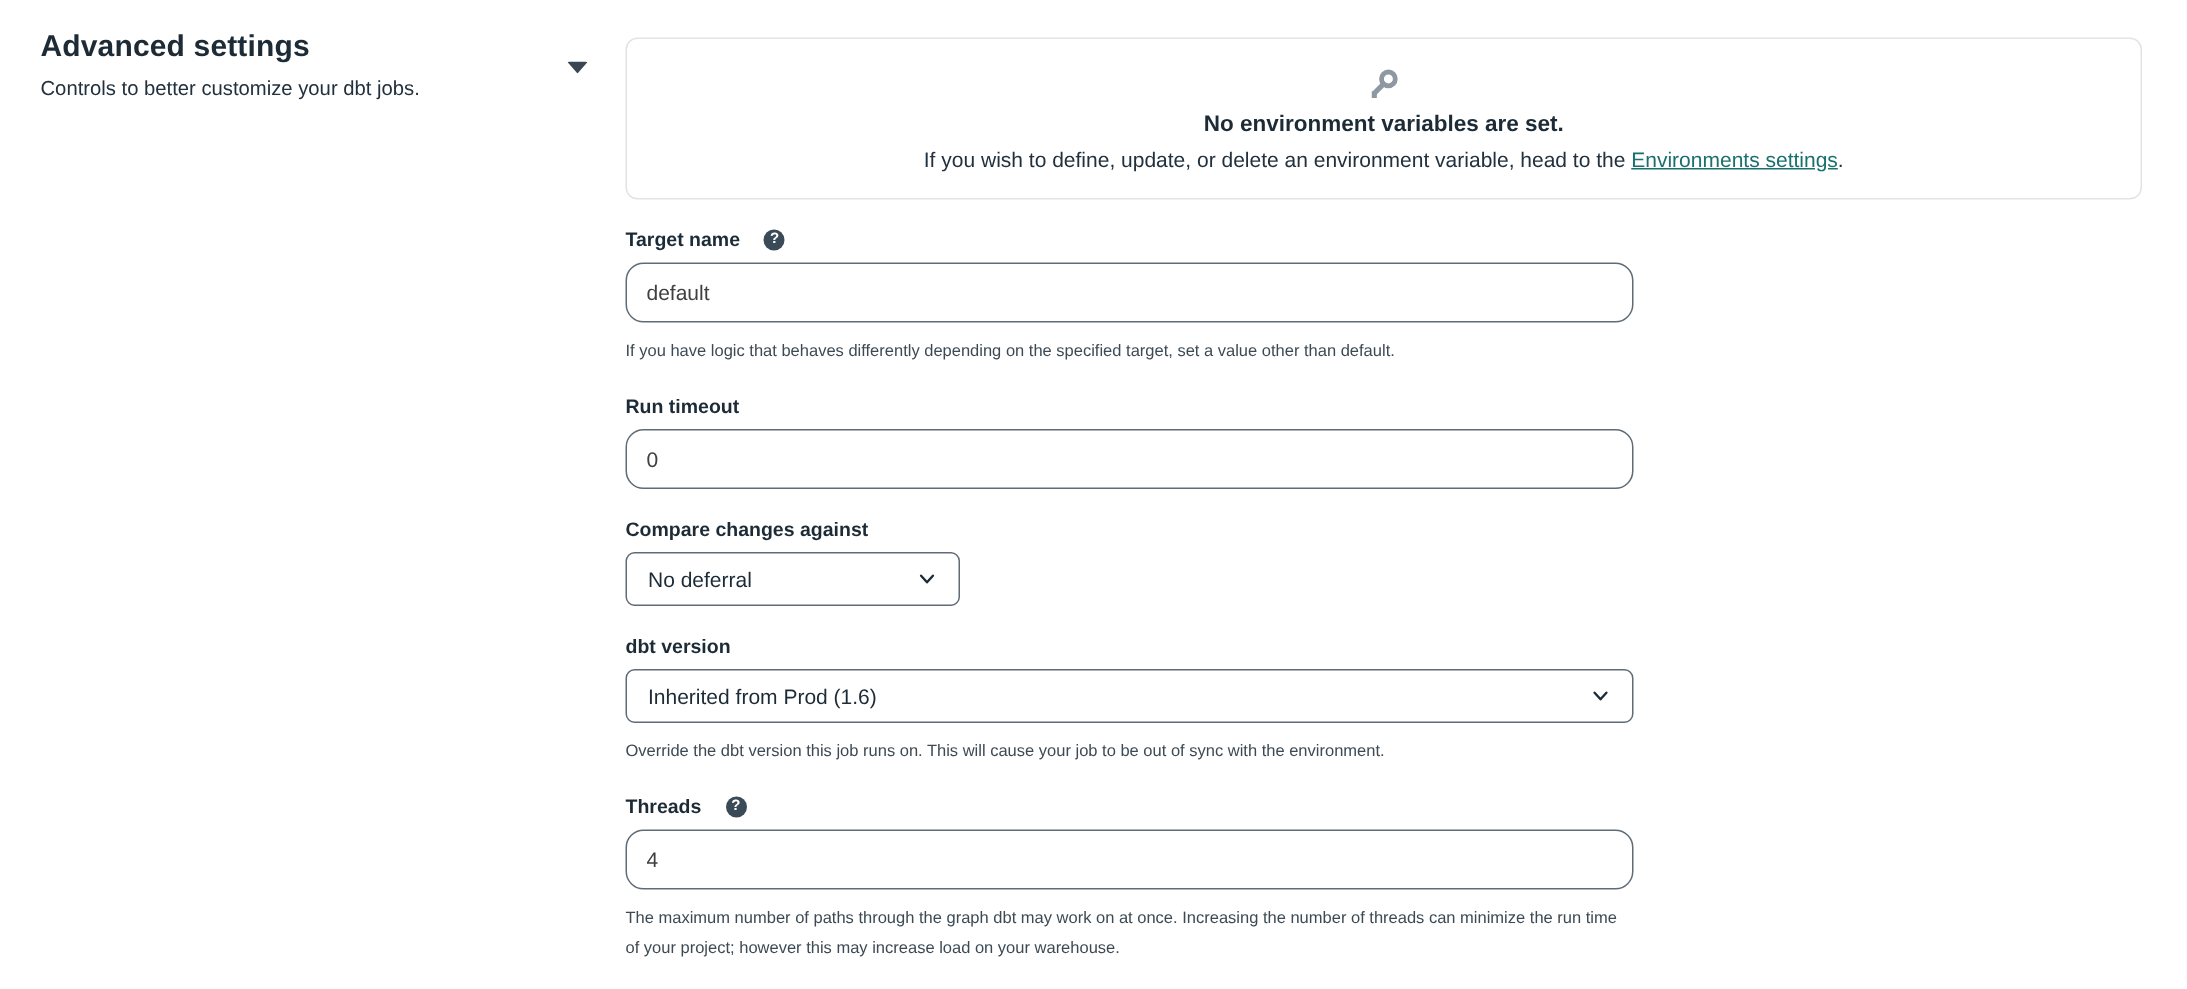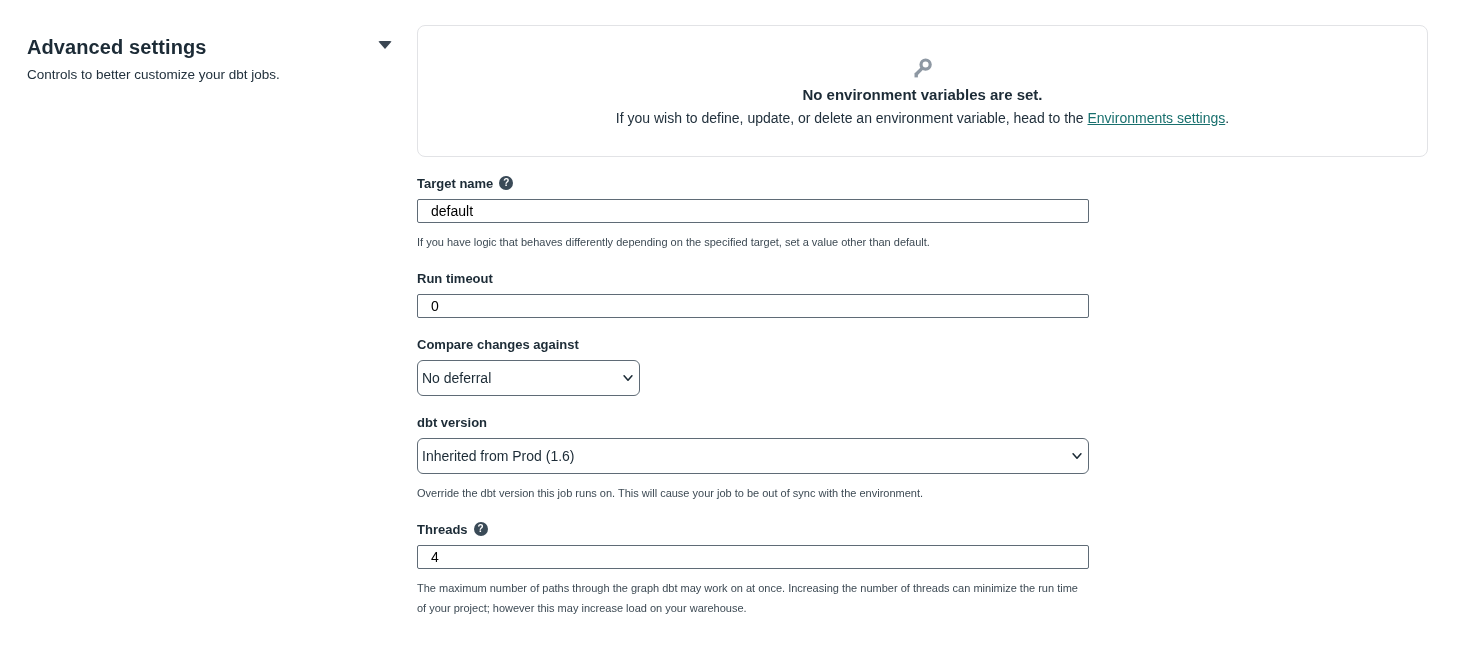--- a/index.html
+++ b/index.html
@@ -7,75 +7,75 @@
   body {
     width: 1458px; height: 659px;
     background: #ffffff;
     font-family: "Liberation Sans", sans-serif;
     color: #1c2b36;
     position: relative;
     overflow: hidden;
   }
 
   
-  .section-header { position: absolute; left: 27px; top: 36px; width: 340px; }
+  .section-header { position: absolute; left: 27px; top: 20px; width: 340px; }
   .section-title { font-size: 20px; font-weight: 700; color: #1c2b36; margin: 0; letter-spacing: 0.1px; }
   .section-subtitle { font-size: 13.5px; color: #22313d; margin: 8px 0 0 0; }
 
   .collapse-caret {
     position: absolute; left: 378px; top: 41px;
     width: 0; height: 0; cursor: pointer;
     border-left: 7px solid transparent;
     border-right: 7px solid transparent;
     border-top: 8px solid #3a4652;
     border-radius: 2px;
   }
 
   
   .main-col { position: absolute; left: 417px; top: 25px; width: 1011px; }
 
   
   .env-card {
-    width: 100%; height: 132px;
+    width: 100%; height: 108px;
     border: 1px solid #e2e3e6; border-radius: 8px;
     display: flex; flex-direction: column; align-items: center; justify-content: center;
     text-align: center;
   }
   .key-icon { width: 24px; height: 24px; margin-bottom: 5px; }
   .env-title { font-size: 15px; font-weight: 700; color: #1c2b36; margin: 0; }
   .env-message { font-size: 14px; color: #22313d; margin: 7px 0 0 0; }
   .env-message a {
     color: #19706e; text-decoration: underline; cursor: pointer;
   }
 
   
   .form { width: 672px; margin-top: 19px; }
   .field { margin-bottom: 19px; }
-  .label-row { display: flex; align-items: flex-start; gap: 6px; margin-bottom: 8px; }
+  .label-row { display: flex; align-items: flex-end; gap: 16px; margin-bottom: 8px; }
   .field-label { font-size: 13px; font-weight: 700; color: #1c2b36; }
   .help-icon {
     width: 14px; height: 14px; border-radius: 50%;
     background: #3a4a57; color: #ffffff;
     font-size: 10px; font-weight: 700; line-height: 14px;
     display: inline-block; text-align: center; cursor: pointer;
     user-select: none;
   }
   .text-input {
-    width: 100%; height: 24px;
-    border: 1px solid #5f6b76; border-radius: 2px;
-    padding: 0 13px; font-size: 14px; color: #000000;
+    width: 100%; height: 40px;
+    border: 1px solid #5f6b76; border-radius: 12px;
+    padding: 0 13px; font-size: 14px; color: #404040;
     font-family: "Liberation Sans", sans-serif;
     background: #ffffff; outline: none;
   }
   .helper { font-size: 11px; color: #3d4a54; margin: 9px 0 0 0; line-height: 20px; }
 
   .select {
     height: 36px; border: 1px solid #5f6b76; border-radius: 6px;
     display: flex; align-items: center; justify-content: space-between;
-    padding: 0 4px; font-size: 14px; color: #1c2b36;
+    padding: 0 14px; font-size: 14px; color: #1c2b36;
     background: #ffffff; cursor: pointer;
   }
   .select.narrow { width: 223px; }
   .select.wide { width: 100%; gap: 16px; }
   .chevron { width: 14px; height: 14px; flex: 0 0 auto; }
 </style>
 </head>
 <body>
 
 <div class="section-header">

